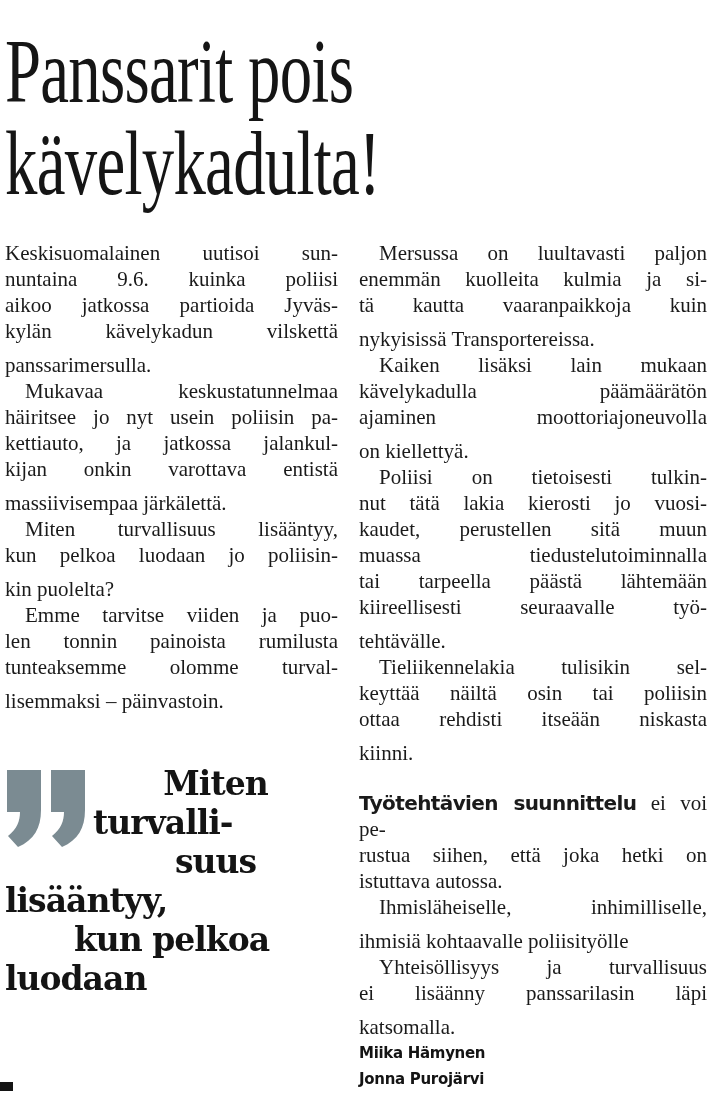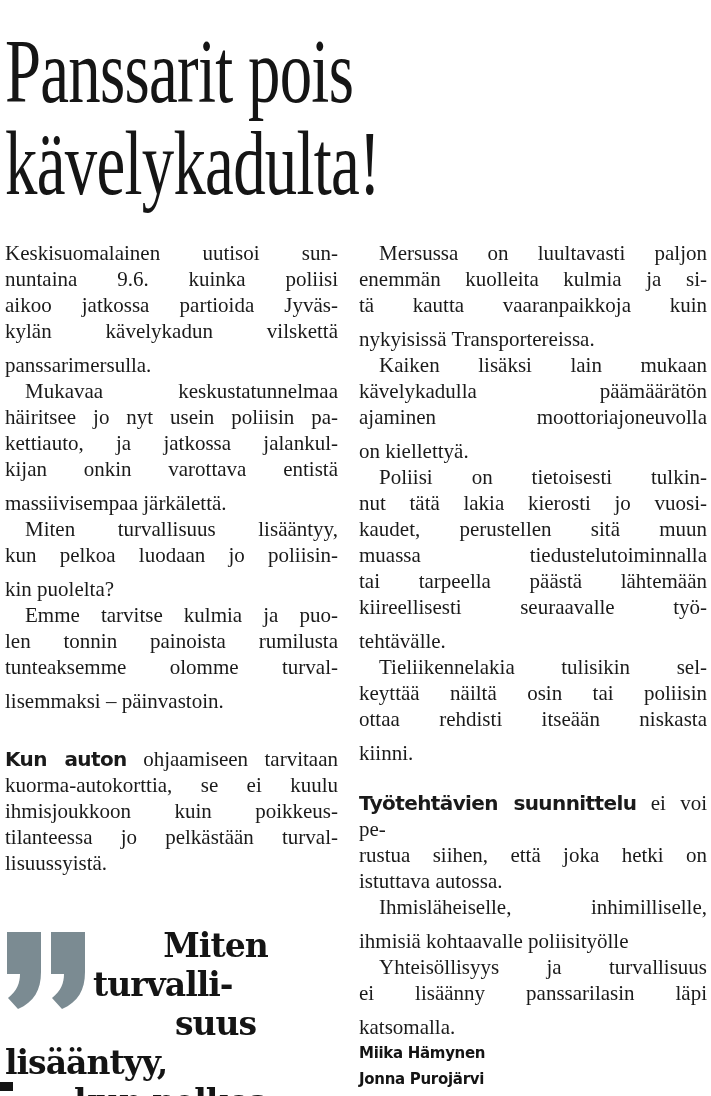--- a/index.html
+++ b/index.html
@@ -84,35 +84,26 @@
           <div class="ln">kettiauto, ja jatkossa jalankul-</div>
           <div class="ln">kijan onkin varottava entistä</div>
           <div class="ln">massiivisempaa järkälettä.</div>
         </div>
       <div class="para indent">
           <div class="ln">Miten turvallisuus lisääntyy,</div>
           <div class="ln">kun pelkoa luodaan jo poliisin-</div>
           <div class="ln">kin puolelta?</div>
         </div>
       <div class="para indent">
-          <div class="ln">Emme tarvitse kulmia ja puo-</div>
+          <div class="ln">Emme tarvitse viiden ja puo-</div>
           <div class="ln">len tonnin painoista rumilusta</div>
           <div class="ln">tunteaksemme olomme turval-</div>
           <div class="ln">lisemmaksi – päinvastoin.</div>
         </div>
 
-      <div class="para section">
-        <div class="ln first-ln"><span class="lead">Kun auton</span> <span>ohjaamiseen tarvitaan</span></div>
-        <div class="cont">
-            <div class="ln">kuorma-autokorttia, se ei kuulu</div>
-            <div class="ln">ihmisjoukkoon kuin poikkeus-</div>
-            <div class="ln">tilanteessa jo pelkästään turval-</div>
-            <div class="ln">lisuussyistä.</div>
-          </div>
-      </div>
 
       <div class="pullquote">
         <span class="qmark">
           <svg width="84" height="80" viewBox="0 0 84 80" xmlns="http://www.w3.org/2000/svg">
             <path d="M2 0 H36 V40 C36 58 29 70 13 77 L3 66 C12 59 15 51 15 42 H2 Z" fill="#7b8b92"></path>
             <path d="M46 0 H80 V40 C80 58 73 70 57 77 L47 66 C56 59 59 51 59 42 H46 Z" fill="#7b8b92"></path>
           </svg>
         </span>
         <div class="pq-lines">
             <div class="ln">Miten turvalli-</div>

